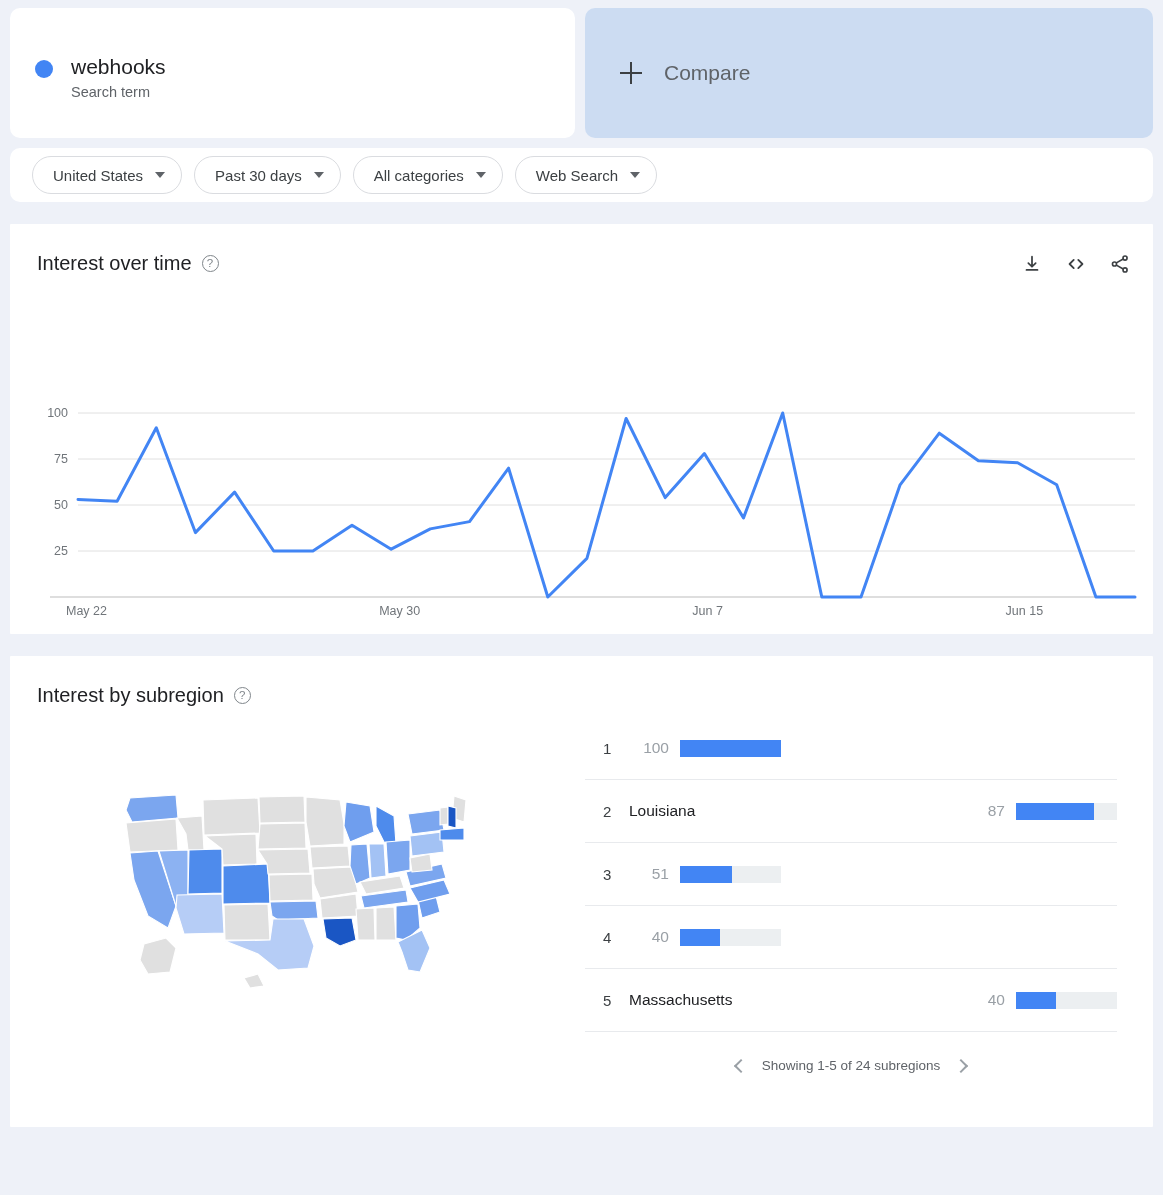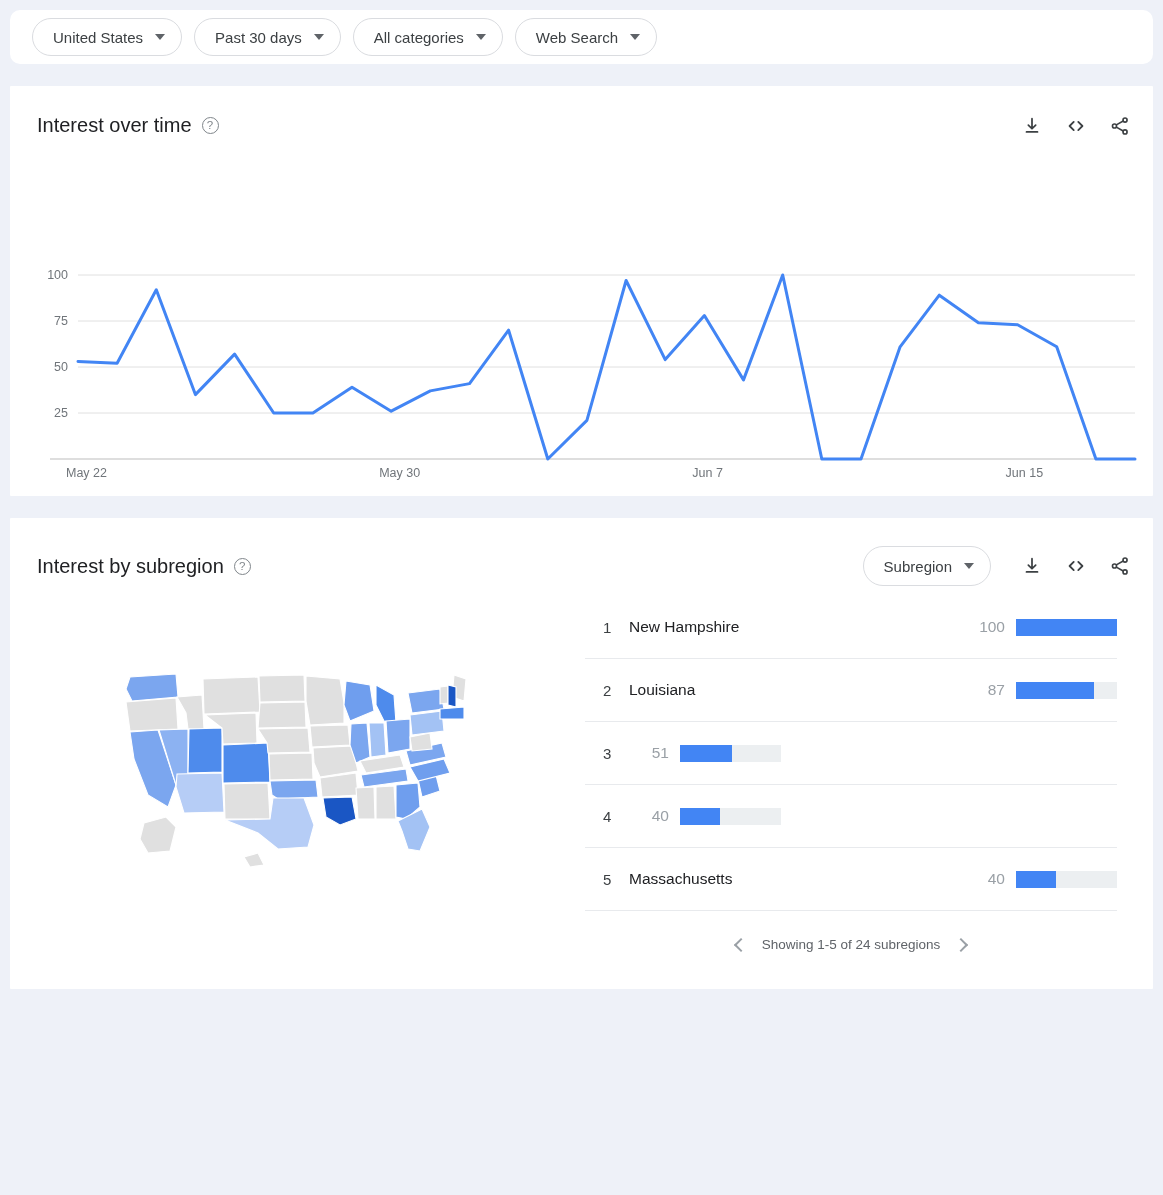--- a/index.html
+++ b/index.html
@@ -88,20 +88,35 @@
   .pager-text { font-size: 13.5px; color: #5f6368; }
   .chev { width: 10px; height: 10px; border-top: 2px solid #9aa0a6; border-right: 2px solid #9aa0a6; cursor: pointer; }
   .chev.left { transform: rotate(-135deg); }
   .chev.right { transform: rotate(45deg); }
 </style>
 </head>
 <body>
 
 <div class="page">
 
+  <div class="query-row">
+    <div class="term-card">
+      <div class="term-inner">
+        <div class="dot"></div>
+        <div>
+          <div class="term-name">webhooks</div>
+          <div class="term-sub">Search term</div>
+        </div>
+      </div>
+    </div>
+    <div class="compare-card">
+      <span class="plus-icon"></span>
+      <span class="compare-label">Compare</span>
+    </div>
+  </div>
 
   <div class="filter-bar">
     <div class="chip">
       <span class="chip-label">United States</span>
       <span class="caret"></span>
     </div>
     <div class="chip">
       <span class="chip-label">Past 30 days</span>
       <span class="caret"></span>
     </div>
@@ -152,39 +167,20 @@
           <text x="682.3703703703703" y="340" class="x-lab">Jun 7</text>
           <text x="995.5555555555554" y="340" class="x-lab">Jun 15</text>
         </svg>
     </div>
   </div>
 
   <div class="card" style="height:471px;">
     <div class="card-head">
       <span class="card-title">Interest by subregion</span>
       <span class="help-icon">?</span>
-      <span class="head-actions">
-        <span class="select-chip">
-          <span class="chip-label">Subregion</span>
-          <span class="caret"></span>
-        </span>
-        <svg class="icon-btn" viewBox="0 0 24 24">
-          <path d="M12 4v9M8 11l4 4 4-4" fill="none" stroke="#3c4043" stroke-width="1.9" stroke-linecap="round" stroke-linejoin="round"></path>
-          <path d="M6 18.5h12" fill="none" stroke="#3c4043" stroke-width="1.9" stroke-linecap="round"></path>
-        </svg>
-        <svg class="icon-btn" viewBox="0 0 24 24">
-          <path d="M9.5 7.5 5 12l4.5 4.5M14.5 7.5 19 12l-4.5 4.5" fill="none" stroke="#3c4043" stroke-width="2" stroke-linecap="round" stroke-linejoin="round"></path>
-        </svg>
-        <svg class="icon-btn" viewBox="0 0 24 24">
-          <circle cx="17.5" cy="5.5" r="2.2" fill="none" stroke="#3c4043" stroke-width="1.8"></circle>
-          <circle cx="6" cy="12" r="2.2" fill="none" stroke="#3c4043" stroke-width="1.8"></circle>
-          <circle cx="17.5" cy="18.5" r="2.2" fill="none" stroke="#3c4043" stroke-width="1.8"></circle>
-          <path d="M8 10.8 15.5 6.6M8 13.2l7.5 4.2" stroke="#3c4043" stroke-width="1.8" fill="none"></path>
-        </svg>
-      </span>
     </div>
 
     <div class="sub-body">
       <div class="map-col">
         <svg width="360" height="215" viewBox="0 0 360 215">
           <g stroke="#ffffff" stroke-width="1.1">
 
             <polygon fill="#7ba6ef" points="12,10 58,7 60,30 14,34 8,22"></polygon>
             <polygon fill="#e0e0e0" points="8,35 58,31 60,62 12,64"></polygon>
             <polygon fill="#7ba6ef" points="12,65 40,63 58,118 50,140 30,128 16,92"></polygon>
@@ -231,21 +227,20 @@
             <polygon fill="#e0e0e0" points="26,156 48,150 58,160 52,184 30,186 22,172"></polygon>
             <polygon fill="#e0e0e0" points="126,190 140,186 146,198 132,200"></polygon>
           </g>
         </svg>
       </div>
 
       <div class="list-col">
         <div id="rank-rows">
             <div class="rank-row">
               <span class="rank-num">1</span>
-              <span class="rank-name">New Hampshire</span>
               <span class="rank-val">100</span>
               <span class="bar-track">
                 <span class="bar-fill" style="width: 100%; display: block;"></span>
               </span>
             </div>
             <div class="rank-row">
               <span class="rank-num">2</span>
               <span class="rank-name">Louisiana</span>
               <span class="rank-val">87</span>
               <span class="bar-track">

